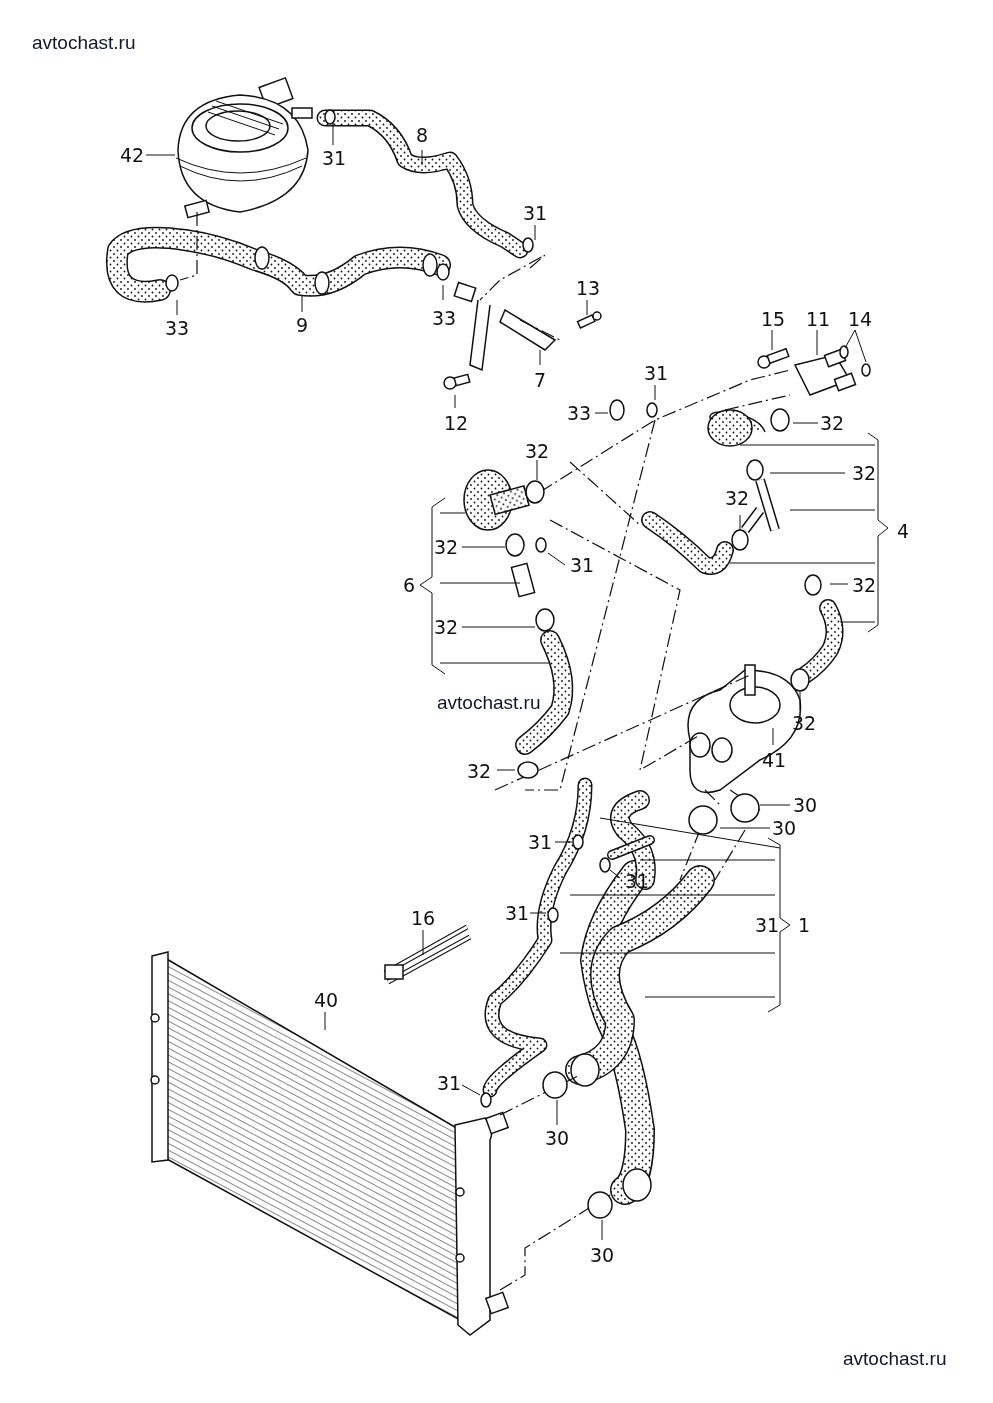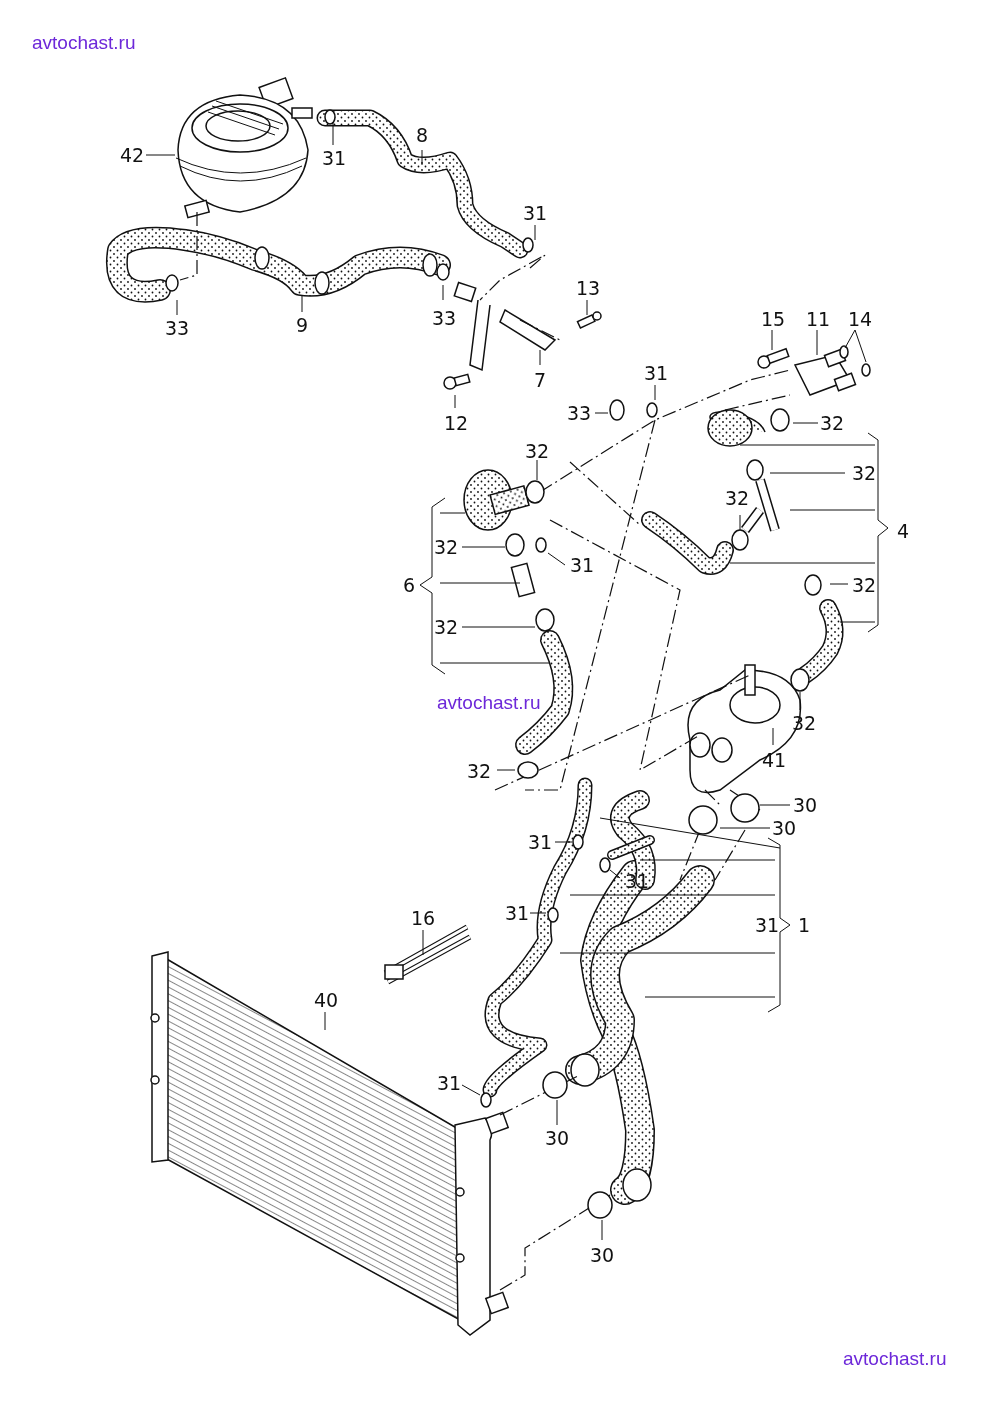--- a/index.html
+++ b/index.html
@@ -1,18 +1,18 @@
 <!DOCTYPE html>
 <html><head>
 <meta charset="utf-8">
 <style>
   html, body { margin: 0; padding: 0; background: #ffffff; }
   body { width: 993px; height: 1403px; position: relative; overflow: hidden; font-family: "DejaVu Sans", sans-serif; }
   #diagram { position: absolute; left: 0; top: 0; width: 993px; height: 1403px; }
-  .wm { position: absolute; font-family: "Liberation Sans", sans-serif; font-size: 19px; color: #6d28d9; letter-spacing: 0px; }
+  .wm { position: absolute; font-family: "Liberation Sans", sans-serif; font-size: 19px; color: #0f172a; letter-spacing: 0px; }
   .callout { font-family: "DejaVu Sans", sans-serif; font-size: 19px; fill: #111; }
   .ln { stroke: #111; stroke-width: 1.3; fill: none; }
   .thin { stroke: #111; stroke-width: 1; fill: none; }
   .dash { stroke: #111; stroke-width: 1.2; fill: none; stroke-dasharray: 14 4 2 4; }
   .part { stroke: #111; stroke-width: 1.5; fill: #fff; }
   .hose { stroke: #111; stroke-width: 1.5; fill: url(#dots); }
   .hose-line { fill: none; stroke-linecap: round; stroke-linejoin: round; }
 </style>
 </head>
 <body>

